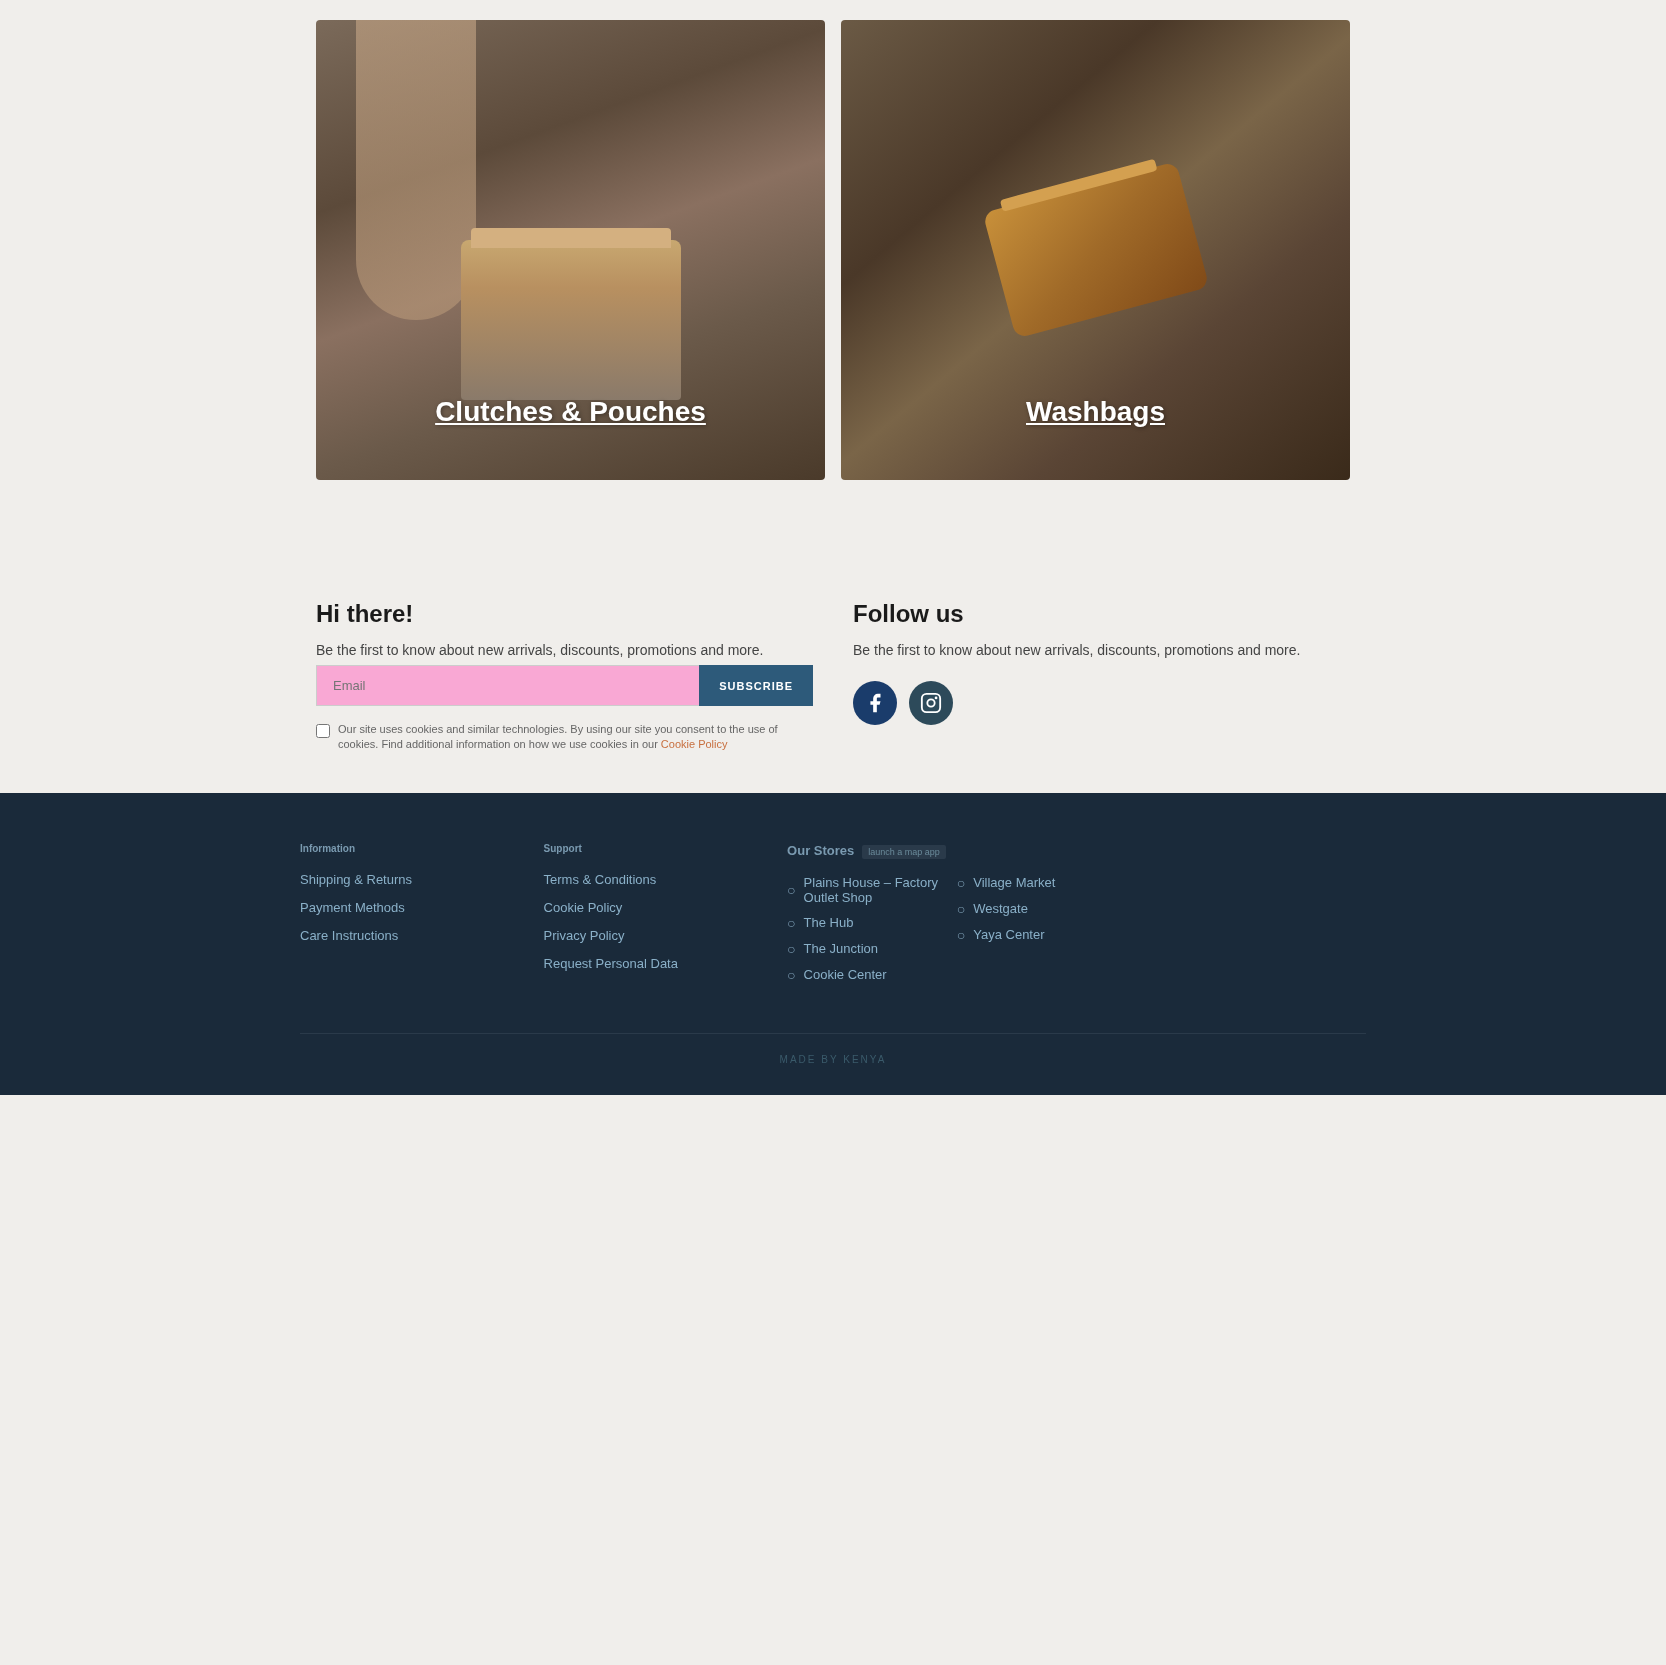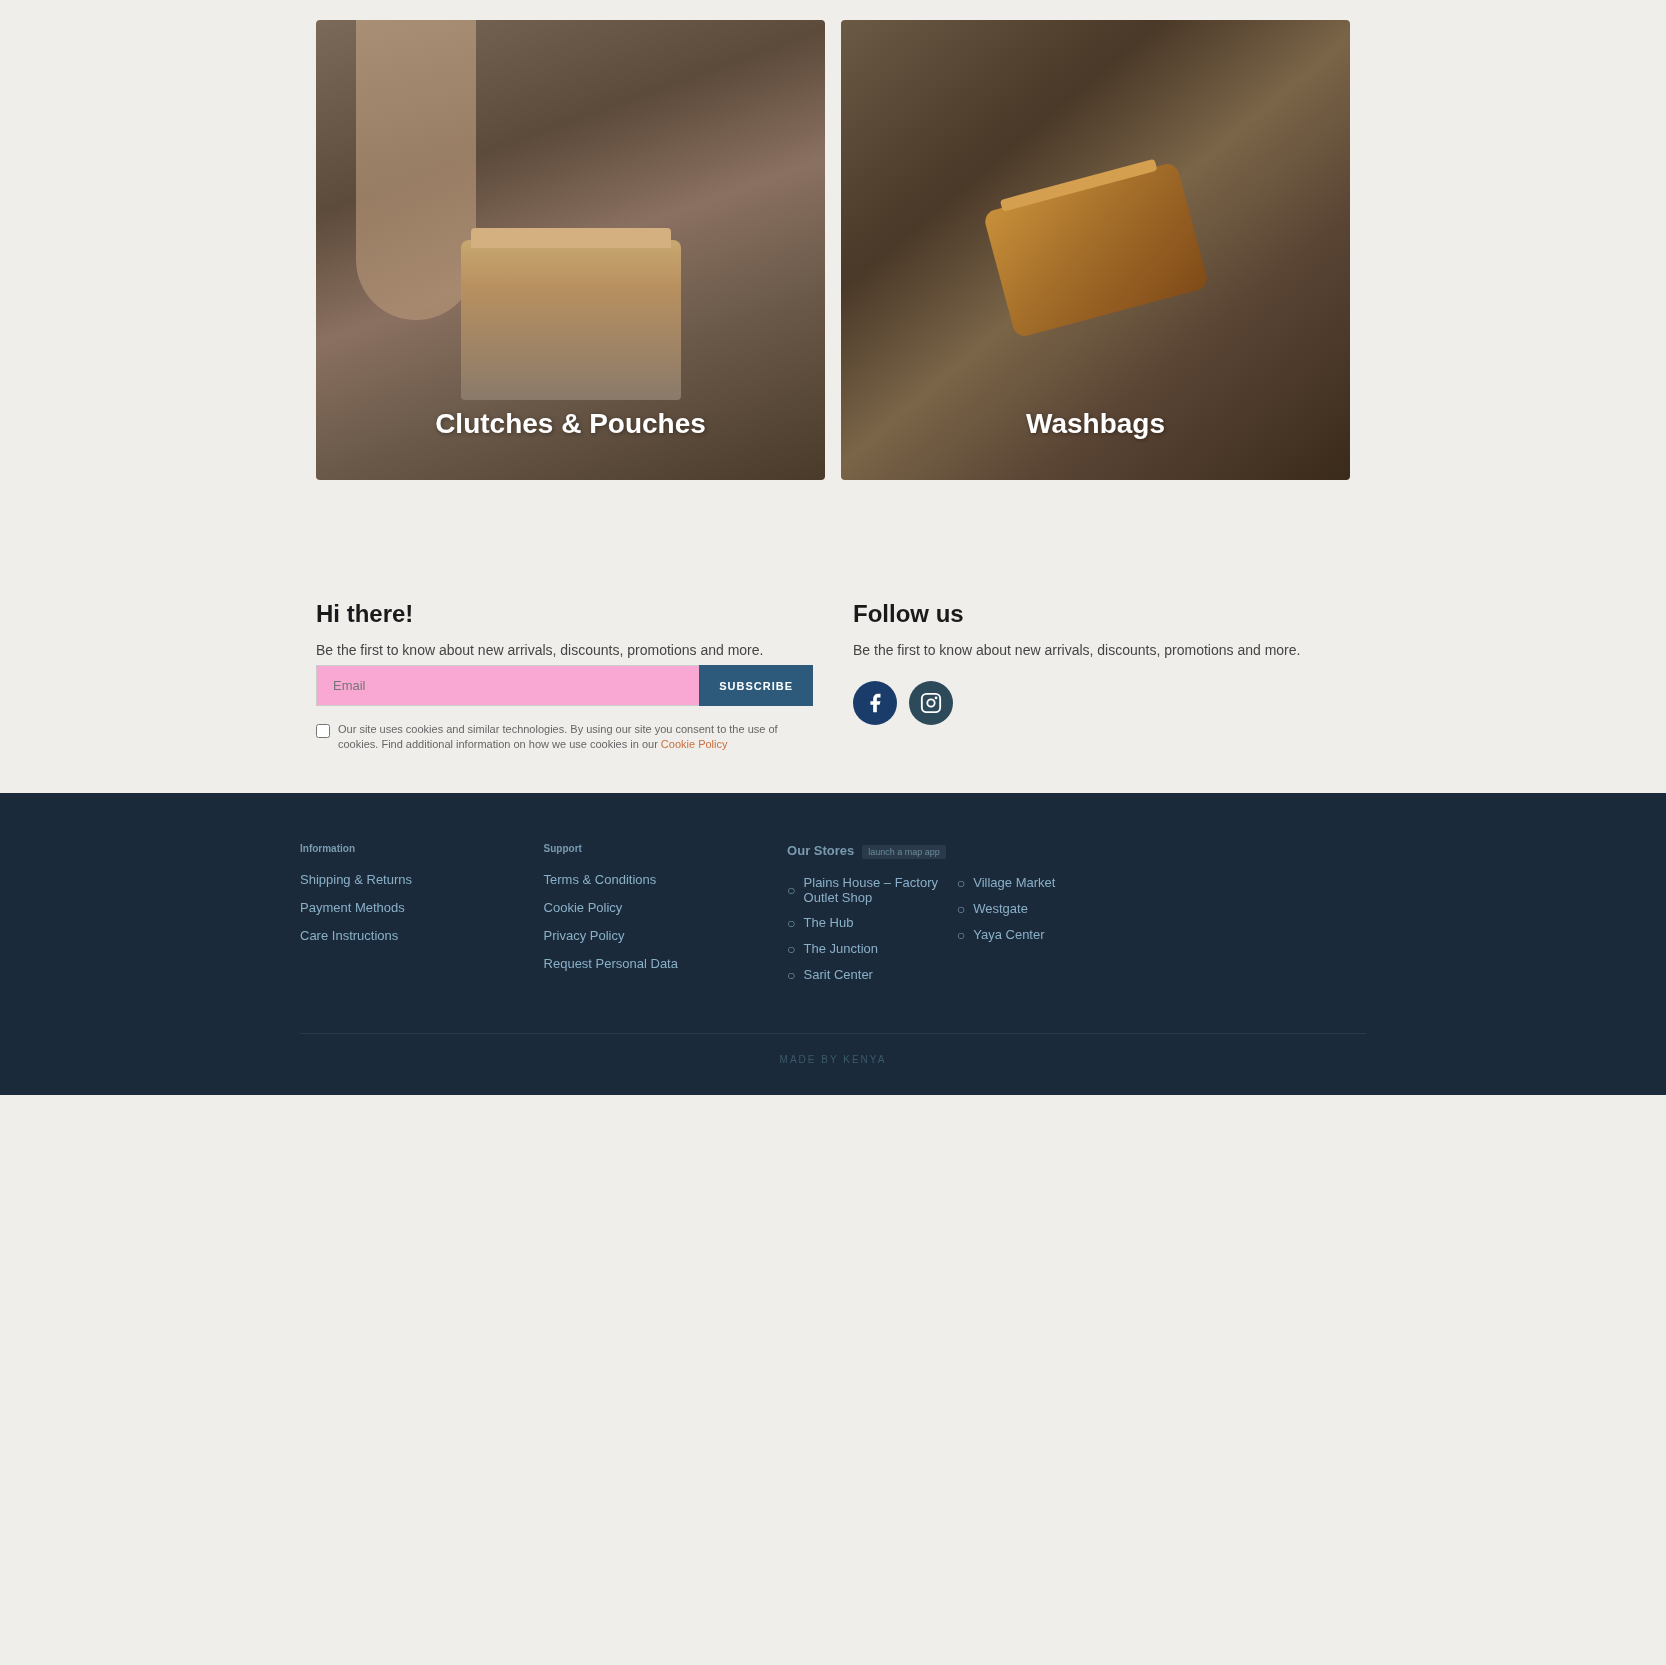--- a/index.html
+++ b/index.html
@@ -90,28 +90,29 @@
       left: 40px;
       width: 120px;
       height: 300px;
       background: linear-gradient(180deg, #c8a888 0%, #b89878 100%);
       border-radius: 0 0 60px 60px;
       opacity: 0.6;
     }
 
     .product-label {
       position: absolute;
-      bottom: 40px;
+      bottom: 52px;
       left: 50%;
       transform: translateX(-50%);
       color: #fff;
       font-size: 28px;
       font-weight: 600;
       white-space: nowrap;
       text-shadow: 1px 1px 4px rgba(0,0,0,0.4);
+      text-decoration: underline;
     }
 
     
     .newsletter-section {
       display: grid;
       grid-template-columns: 1fr 1fr;
       gap: 40px;
       padding: 60px 16px 40px;
       max-width: 1066px;
       margin: 0 auto;
@@ -409,21 +410,21 @@
               <div class="store-item">
                 <span class="location-icon">○</span>
                 <a href="#">The Hub</a>
               </div>
               <div class="store-item">
                 <span class="location-icon">○</span>
                 <a href="#">The Junction</a>
               </div>
               <div class="store-item">
                 <span class="location-icon">○</span>
-                <a href="#">Sarit Center</a>
+                <a href="#">Cookie Center</a>
               </div>
             </div>
             <div>
               <div class="store-item">
                 <span class="location-icon">○</span>
                 <a href="#">Village Market</a>
               </div>
               <div class="store-item">
                 <span class="location-icon">○</span>
                 <a href="#">Westgate</a>

